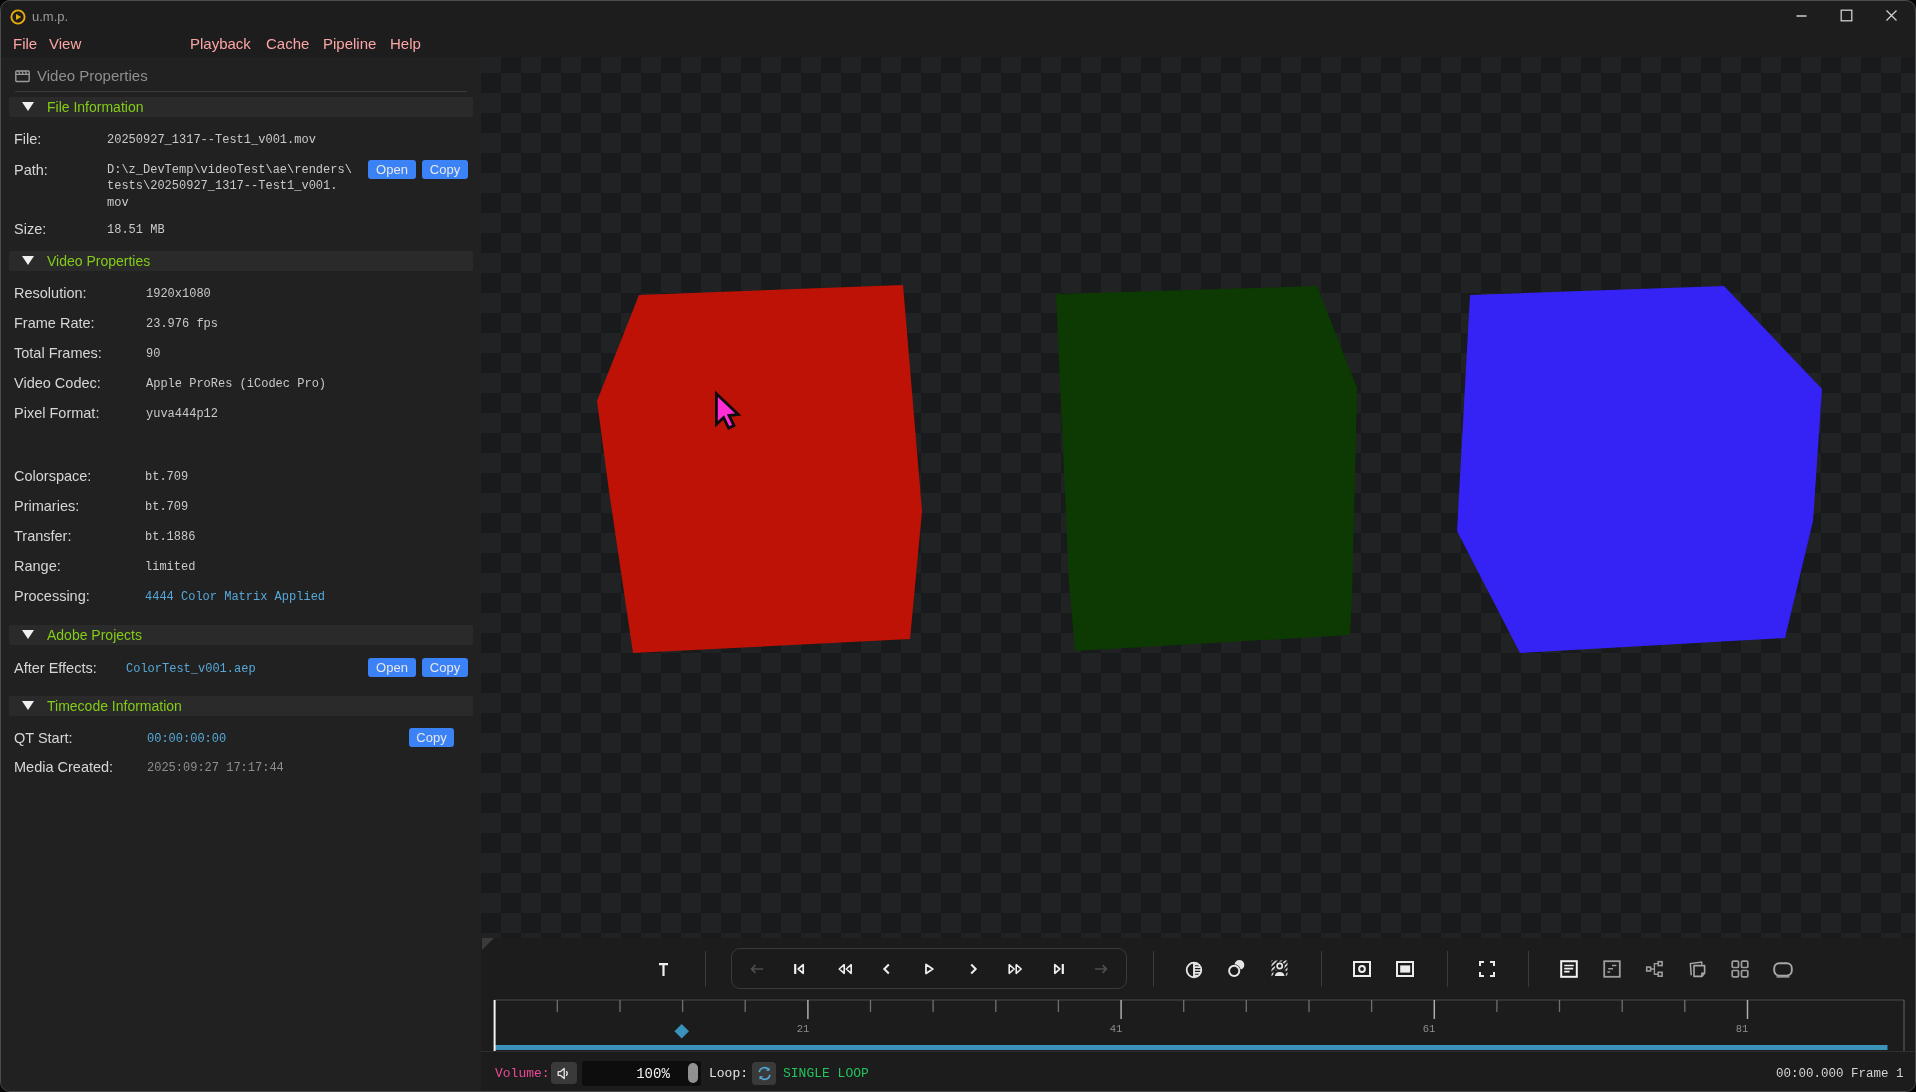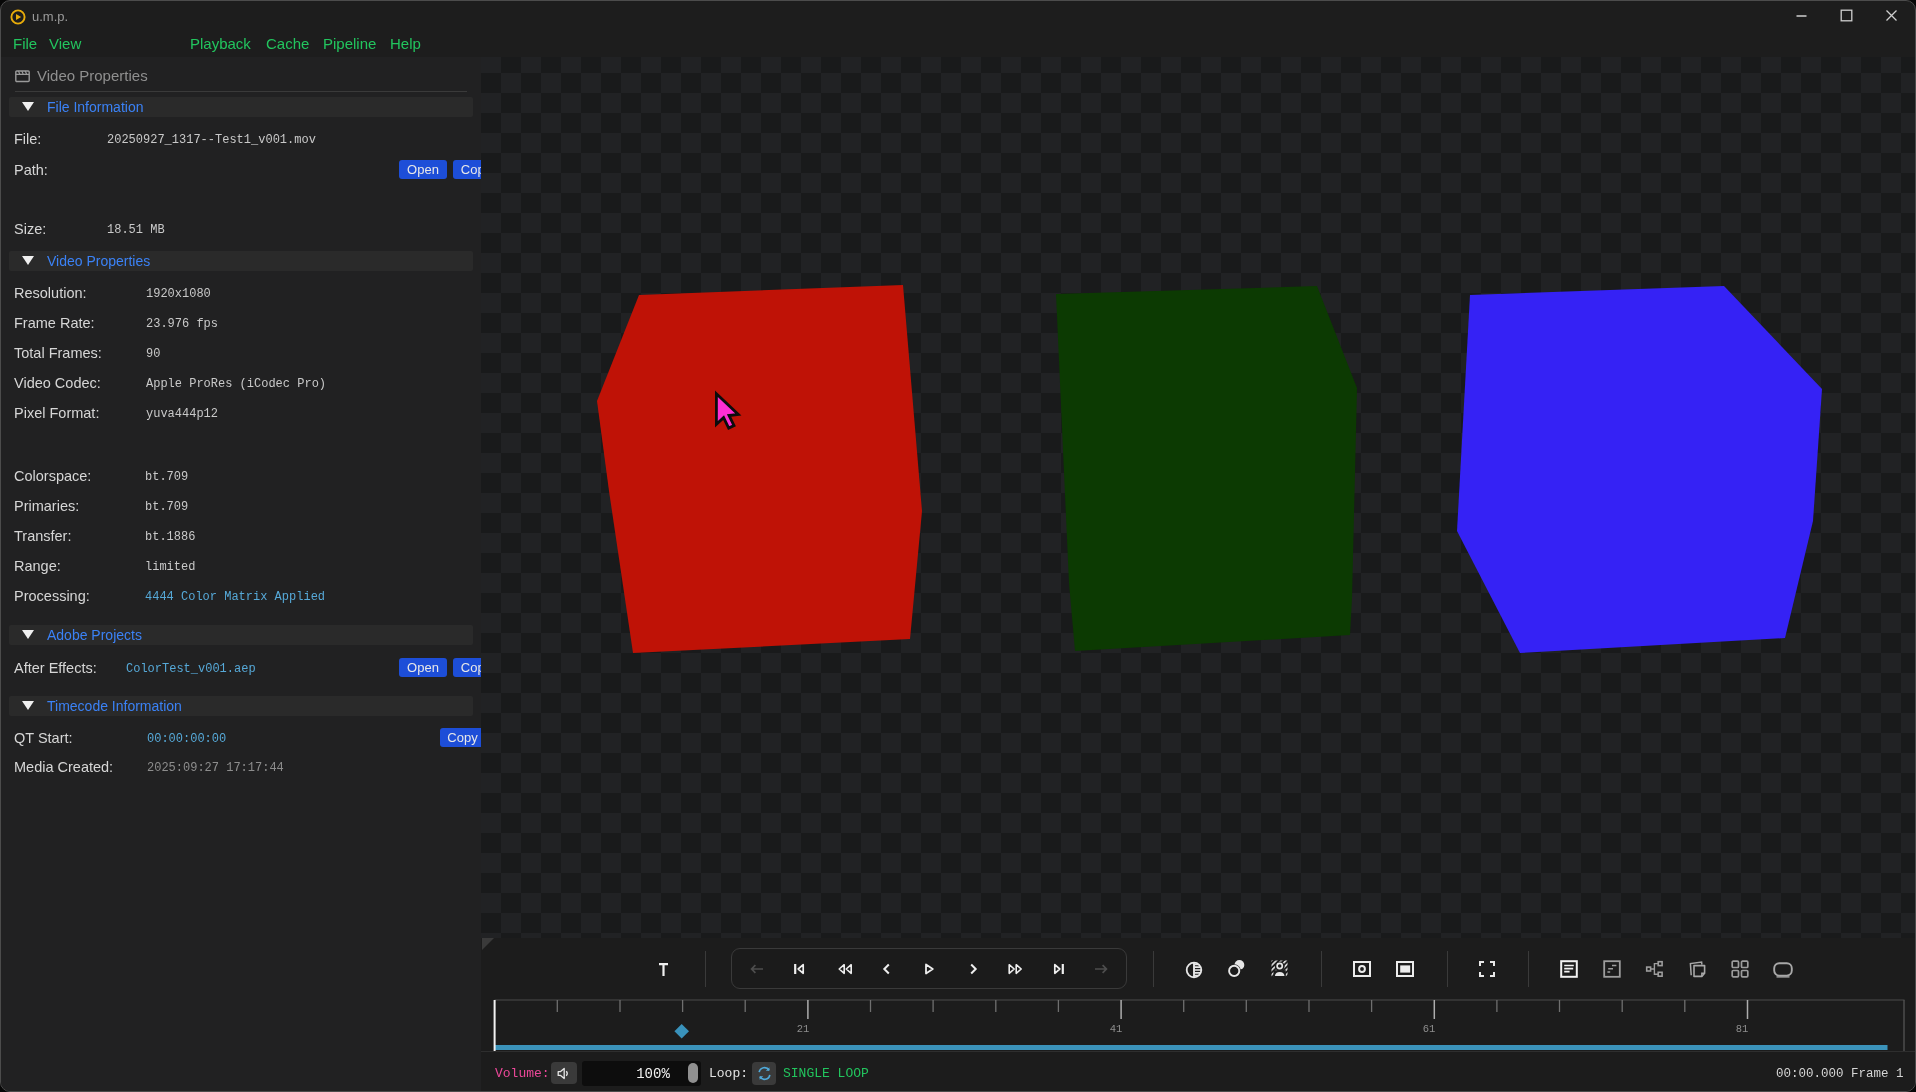--- a/index.html
+++ b/index.html
@@ -6,36 +6,36 @@
   html,body { width:1916px; height:1092px; background:#070707; overflow:hidden; }
   body { font-family:"Liberation Sans", sans-serif; }
   #win {
     position:absolute; left:0; top:0; width:1916px; height:1092px;
     background:#1d1d1d; border:1px solid #4c4c4c; border-radius:10px; overflow:hidden;
   }
   .abs { position:absolute; }
   .mono { font-family:"Liberation Mono", monospace; }
   #ump { left:31px; top:8px; font-size:13px; color:#9a9a9a; }
   
-  .menu { top:34px; font-size:15px; color:#22c55e; }
+  .menu { top:34px; font-size:15px; color:#fca5a5; }
   
   #sidebar { left:0; top:56px; width:480px; height:1036px; background:#212122; }
   #paneltitle { left:36px; top:66px; font-size:15px; color:#8f8f8f; }
   #paneldiv { left:14px; top:90px; width:452px; height:1px; background:#3a3a3a; }
   .sechead { left:8px; width:464px; height:20px; background:#2a2a2a; border-radius:2px;
-             color:#3b82f6; font-size:14px; }
+             color:#84cc16; font-size:14px; }
   .sechead .tri { position:absolute; left:13px; top:5px; width:0; height:0;
     border-left:6px solid transparent; border-right:6px solid transparent; border-top:9px solid #f0f0f0; }
   .sechead .st { position:absolute; left:38px; top:2px; }
   .lbl { left:13px; font-size:14.5px; color:#d6d6d6; }
   .val { font-size:12px; color:#c9c9c9; font-family:"Liberation Mono", monospace; }
   .blue { color:#56a9d8 !important; }
   .dim  { color:#8d8d8d !important; }
-  .btn { position:absolute; height:19px; background:#1d4ed8; border-radius:3px; color:#e8e8e8;
-         font-size:13px; text-align:center; line-height:19px;margin-left:31px; }
+  .btn { position:absolute; height:19px; background:#3b82f6; border-radius:3px; color:#e8e8e8;
+         font-size:13px; text-align:center; line-height:19px; }
   
   #viewer { left:480px; top:56px; width:1436px; height:881px;
     background-color:#191a1b;
     background-image:
       linear-gradient(45deg,#212224 25%,transparent 25%,transparent 75%,#212224 75%),
       linear-gradient(45deg,#212224 25%,transparent 25%,transparent 75%,#212224 75%);
     background-size:40px 40px;
     background-position:20px -4px, 0px 16px;
   }
   
@@ -83,20 +83,23 @@
 
   <div class="abs sechead" style="top:96px;">
       <span class="tri"></span>
       <span class="st">File Information</span>
     </div>
 
   <div class="abs lbl" style="top:130px;">File:</div>
   <div class="abs val" style="left:106px; top:132px;">20250927_1317--Test1_v001.mov</div>
 
   <div class="abs lbl" style="top:161px;">Path:</div>
+  <div class="abs val" style="left:106px; top:161px; line-height:16.3px; white-space:pre;">D:\z_DevTemp\videoTest\ae\renders\
+tests\20250927_1317--Test1_v001.
+mov</div>
   <div class="btn" style="left:367px; top:159px; width:48px;">Open</div>
   <div class="btn" style="left:421px; top:159px; width:46px;">Copy</div>
 
   <div class="abs lbl" style="top:220px;">Size:</div>
   <div class="abs val" style="left:106px; top:222px;">18.51 MB</div>
 
   <div class="abs sechead" style="top:250px;">
       <span class="tri"></span>
       <span class="st">Video Properties</span>
     </div>

